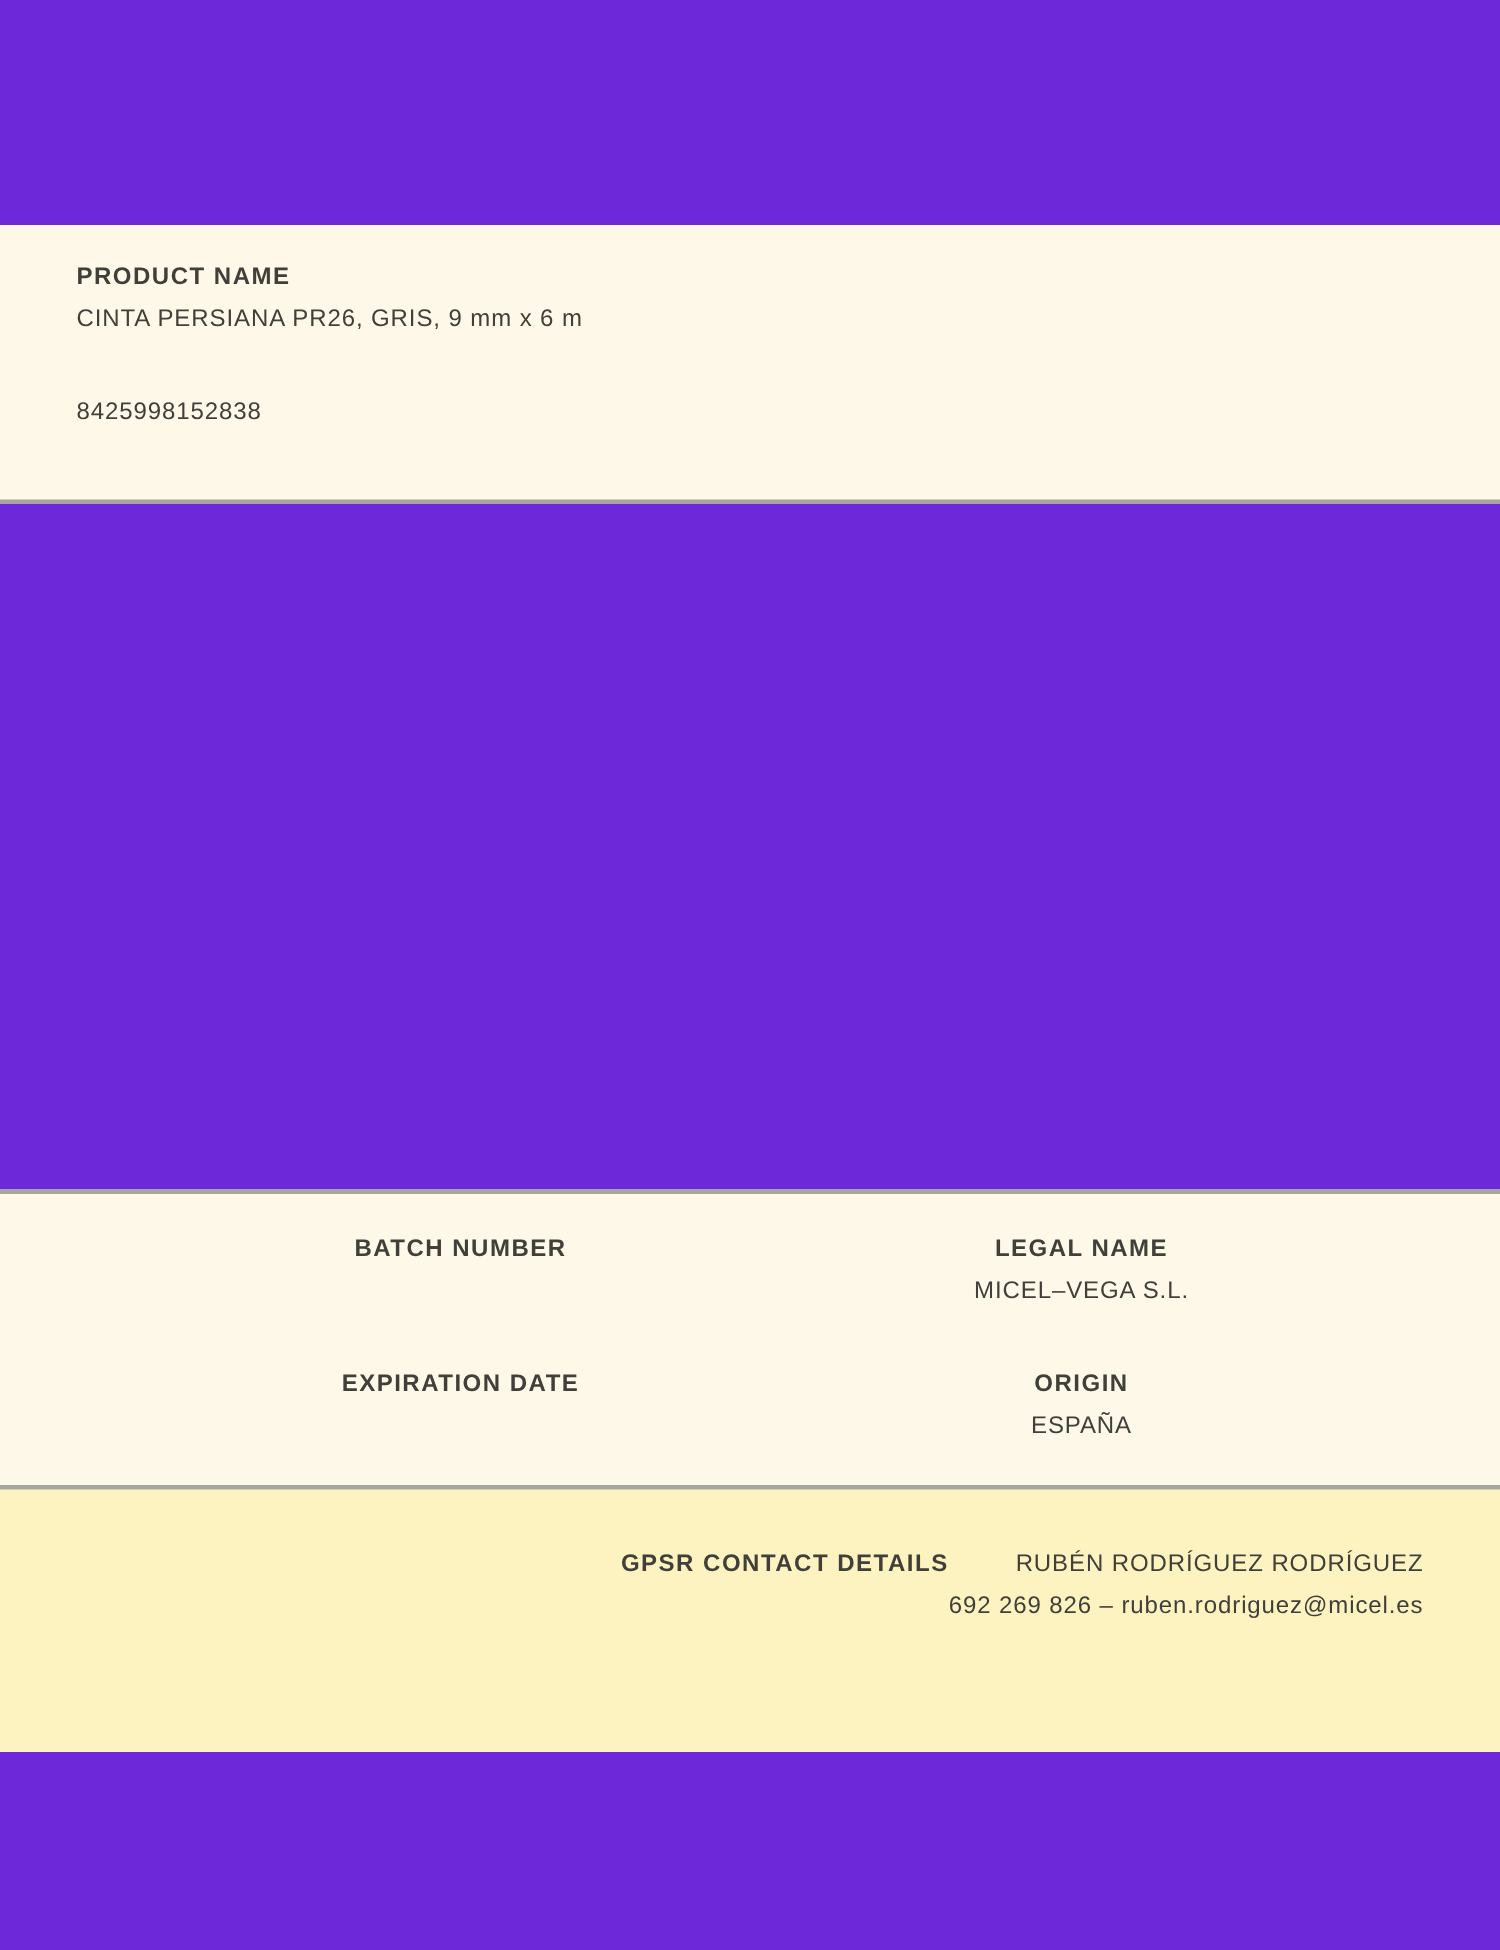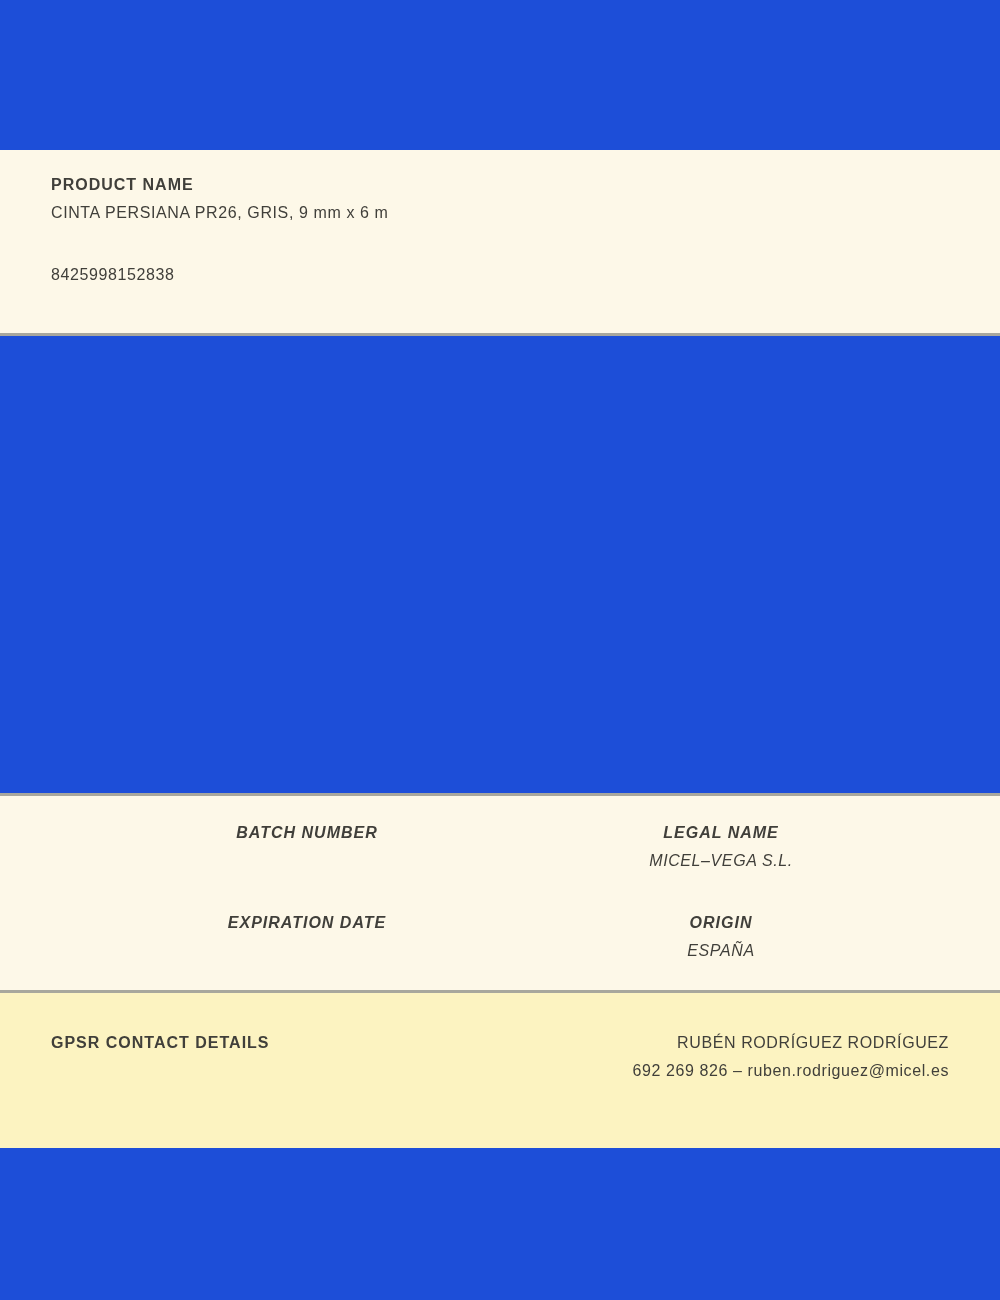--- a/index.html
+++ b/index.html
@@ -1,21 +1,21 @@
 <!DOCTYPE html>
 <html><head>
 <meta charset="utf-8">
 <style>
   * { margin: 0; padding: 0; box-sizing: border-box; }
   html, body { background: #ffffff; }
   .page {
     position: relative;
     width: 1000px;
     height: 1300px;
-    background: #1d4ed8;
+    background: #6d28d9;
     font-family: "Liberation Sans", sans-serif;
     font-size: 16px;
     color: #403f3a;
     overflow: hidden;
   }
   .panel {
     position: absolute;
     left: 0;
     right: 0;
     background: #fdf8e8;
@@ -39,37 +39,36 @@
     padding: 21px 51px 0 51px;
   }
   .product-panel .field + .field { margin-top: 34px; }
   
   .details-panel {
     top: 793px;
     height: 200px;
     border-top: 3px solid #a8a79d;
     border-bottom: 3px solid #a8a79d;
     padding: 23px 72px 0 100px;
-    font-style: italic;
   }
   .details-grid {
     display: grid;
     grid-template-columns: 1fr 1fr;
     row-gap: 34px;
   }
   .details-cell { text-align: center; }
   .details-cell .value { min-height: 28px; }
   
   .contact-panel {
     top: 993px;
-    height: 155px;
+    height: 175px;
     background: #fcf3c1;
     padding: 36px 51px 0 51px;
     display: flex;
-    justify-content: space-between;
+    justify-content: flex-end;
     align-items: flex-start;
   }
   .contact-lines { text-align: right; }
   .contact-lines .value { display: block; }
 </style>
 </head>
 <body>
 
 <div class="page">
 

